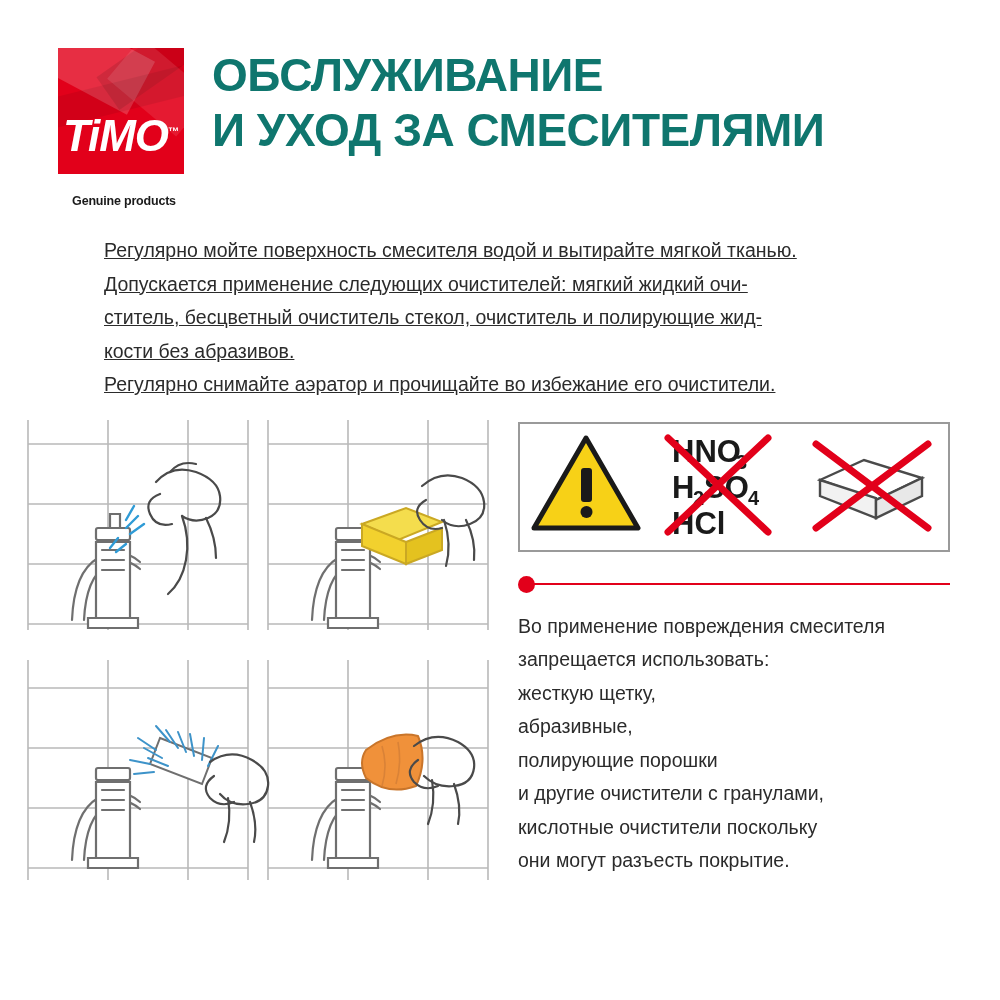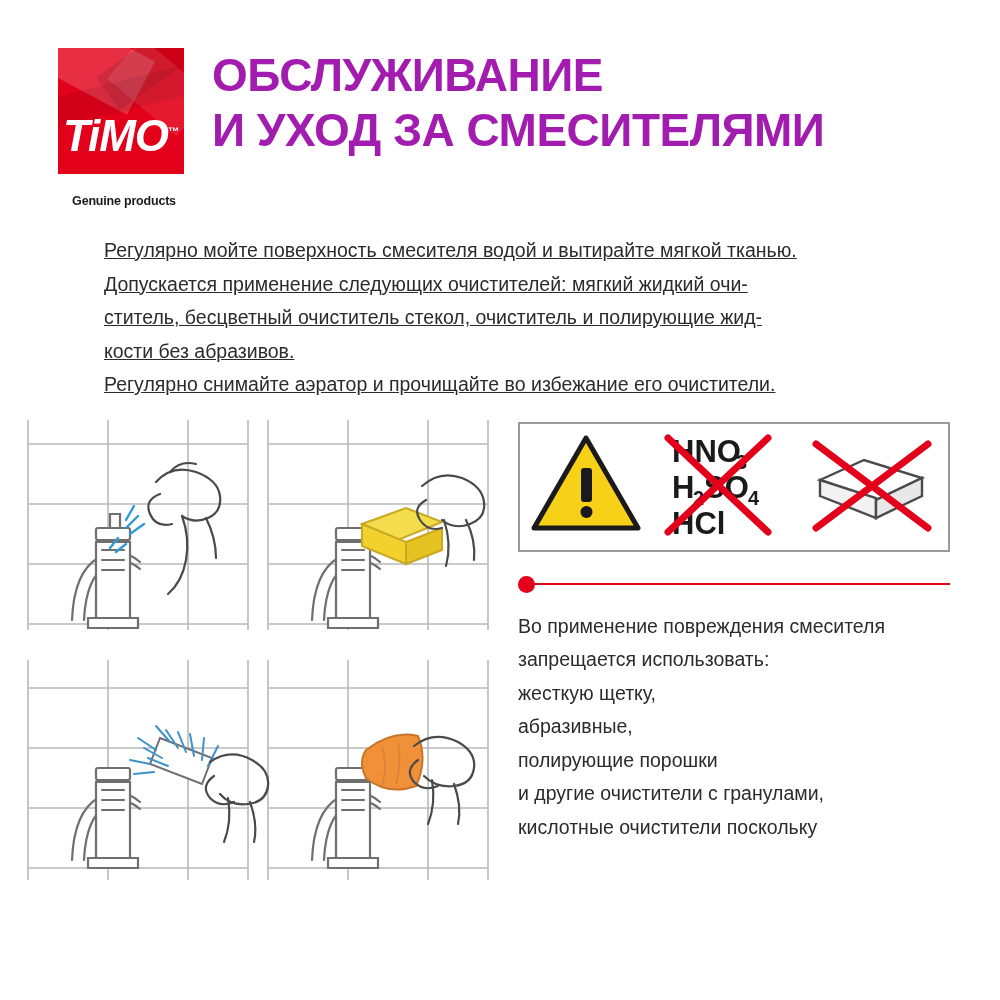--- a/index.html
+++ b/index.html
@@ -92,21 +92,21 @@
 
   .title-block {
     margin-left: 22px;
     padding-top: 8px;
   }
   .title-line {
     font-size: 46px;
     font-weight: bold;
     line-height: 1.02;
     letter-spacing: -0.5px;
-    color: #a21caf;
+    color: #0f766e;
     white-space: nowrap;
   }
   .title-line.l2 { margin-top: 8px; }
 
   
   .intro {
     margin: 26px 58px 0 104px;
     font-size: 19.5px;
     line-height: 1.72;
     color: #2b2b2b;
@@ -376,15 +376,16 @@
   </div>
 
   <div class="warn-text">
     <p>Во применение повреждения смесителя</p>
     <p>запрещается использовать:</p>
     <p>жесткую щетку,</p>
     <p>абразивные,</p>
     <p>полирующие порошки</p>
     <p>и другие очистители с гранулами,</p>
     <p>кислотные очистители поскольку</p>
+    <p>они могут разъесть покрытие.</p>
   </div>
 
 </div>
 
 </body></html>

